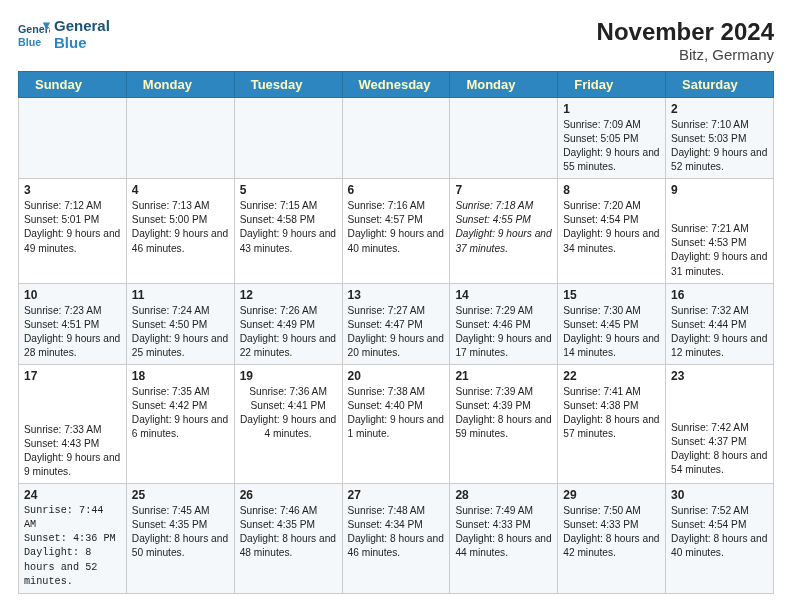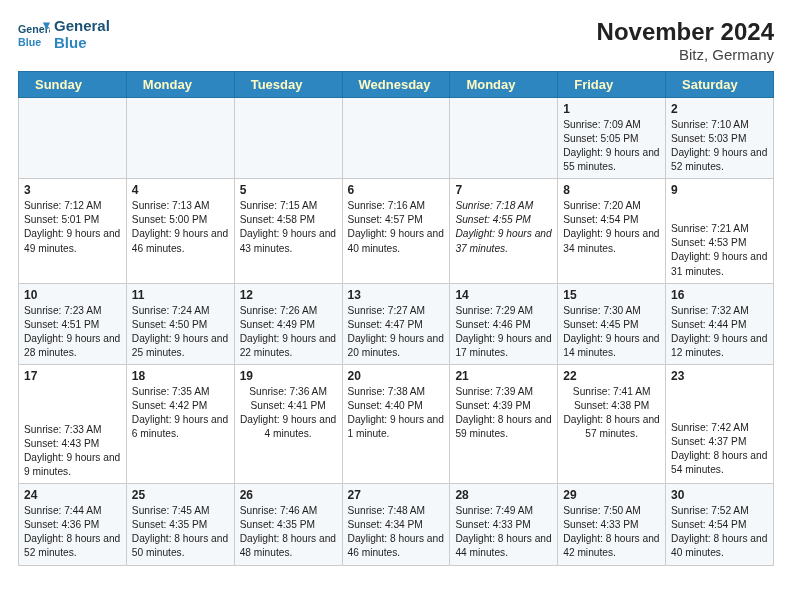--- a/index.html
+++ b/index.html
@@ -256,35 +256,35 @@
 Daylight: 9 hours and 1 minute.</div>
           </td>
           <td>
             <span class="day-num">21</span>
             <div class="day-info" style="white-space: pre-line;">Sunrise: 7:39 AM
 Sunset: 4:39 PM
 Daylight: 8 hours and 59 minutes.</div>
           </td>
           <td>
             <span class="day-num">22</span>
-            <div class="day-info" style="white-space: pre-line; text-align: center;">Sunrise: 7:41 AM
+            <div class="day-info" style="white-space: pre-line;">Sunrise: 7:41 AM
 Sunset: 4:38 PM
 Daylight: 8 hours and 57 minutes.</div>
           </td>
           <td>
             <span class="day-num">23</span>
             <div class="day-info" style="white-space: pre-line; margin-top: 38px;">Sunrise: 7:42 AM
 Sunset: 4:37 PM
 Daylight: 8 hours and 54 minutes.</div>
           </td>
         </tr>
         <tr>
           <td>
             <span class="day-num">24</span>
-            <div class="day-info" style="white-space: pre-line;">Sunrise: 7:44 AM
+            <div class="day-info" style="white-space: pre-line; font-family: Liberation Mono, monospace;">Sunrise: 7:44 AM
 Sunset: 4:36 PM
 Daylight: 8 hours and 52 minutes.</div>
           </td>
           <td>
             <span class="day-num">25</span>
             <div class="day-info" style="white-space: pre-line;">Sunrise: 7:45 AM
 Sunset: 4:35 PM
 Daylight: 8 hours and 50 minutes.</div>
           </td>
           <td>

